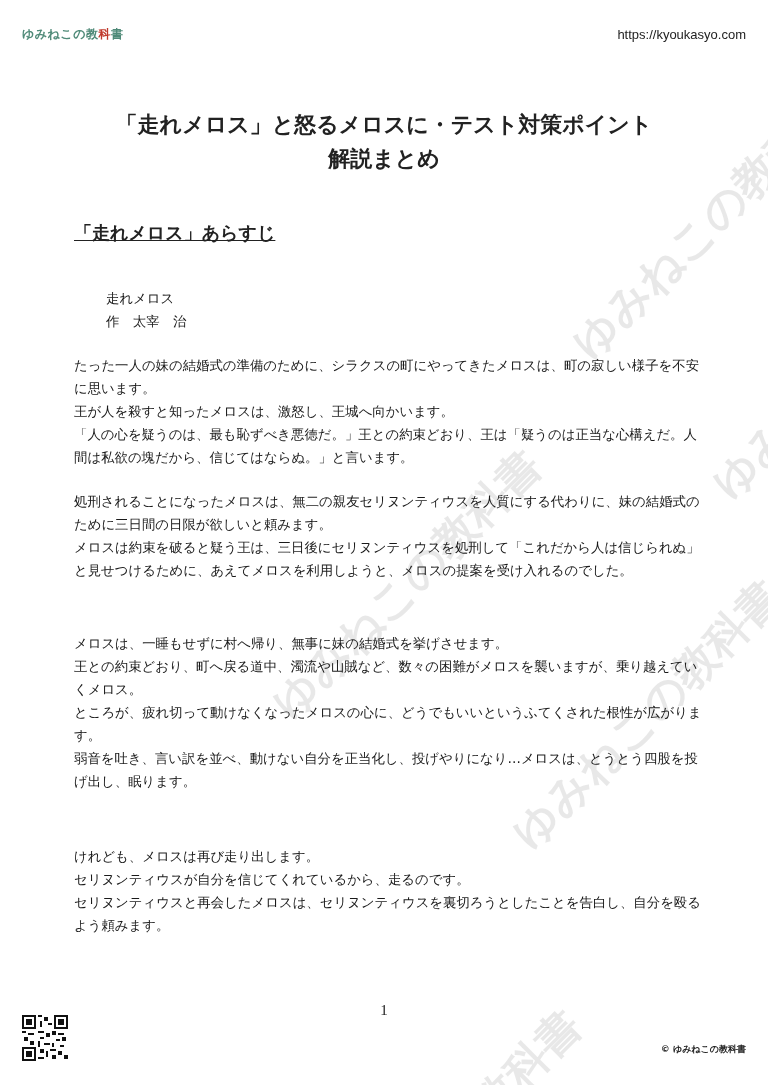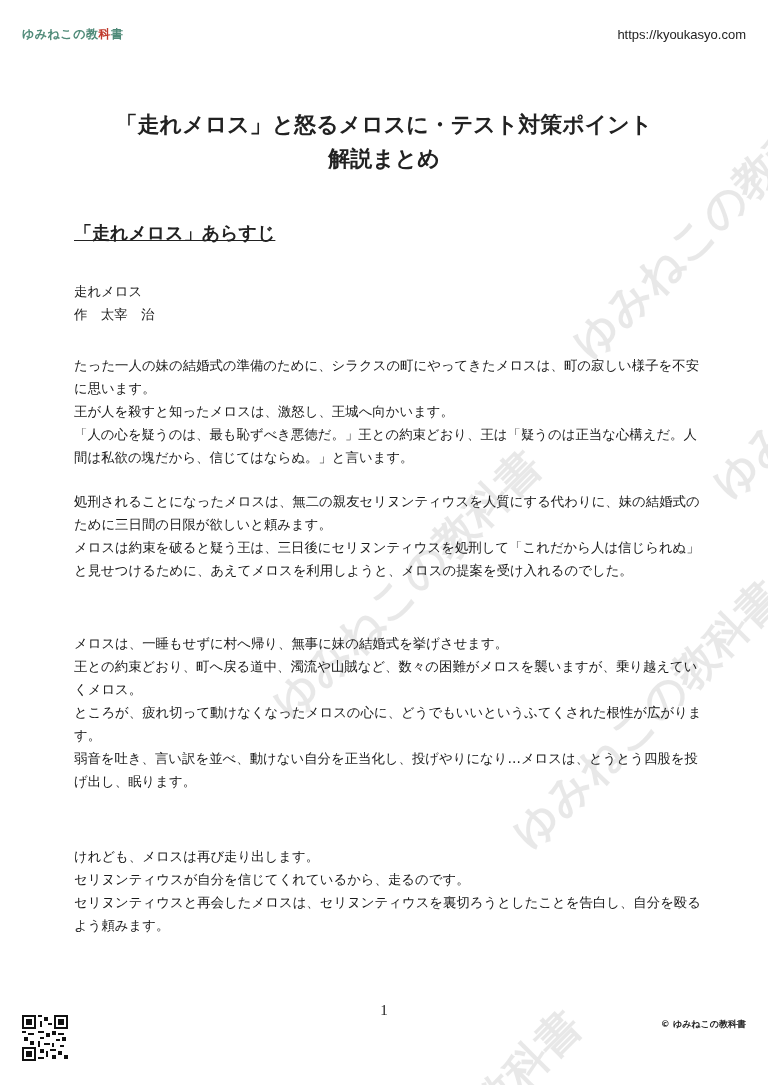--- a/index.html
+++ b/index.html
@@ -24,34 +24,34 @@
   }
   .section-heading {
     position: absolute; left: 74px; top: 221px;
     font-size: 18px; font-weight: bold; color: #222; text-decoration: underline;
   }
   .body-block {
     position: absolute; left: 74px; width: 630px;
     font-size: 13.4px; line-height: 23px; color: #1a1a1a;
   }
   .body-block p { margin: 0; }
-  .meta { top: 280px; }
+  .meta { top: 287px; margin-left: 32px; }
   .para1 { top: 354px; }
   .para2 { top: 490px; }
   .para3 { top: 632px; }
   .para4 { top: 845px; }
   .page-num {
     position: absolute; left: 0; width: 768px; top: 1002px; text-align: center;
     font-family: "Liberation Serif", serif; font-size: 15px; color: #222;
   }
   .qr {
     position: absolute; left: 22px; top: 1015px; width: 46px; height: 46px;
   }
   .copyright {
-    position: absolute; right: 22px; top: 1018px;
+    position: absolute; right: 22px; top: 1043px;
     font-size: 9px; font-weight: bold; color: #222; margin-left: 29px;
   }
   .watermark {
     position: absolute; font-size: 44px; color: rgba(0,0,0,0.09);
     transform: rotate(-45deg); transform-origin: left top; white-space: nowrap;
     pointer-events: none; font-weight: bold;
   }
 </style>
 </head>
 <body>

